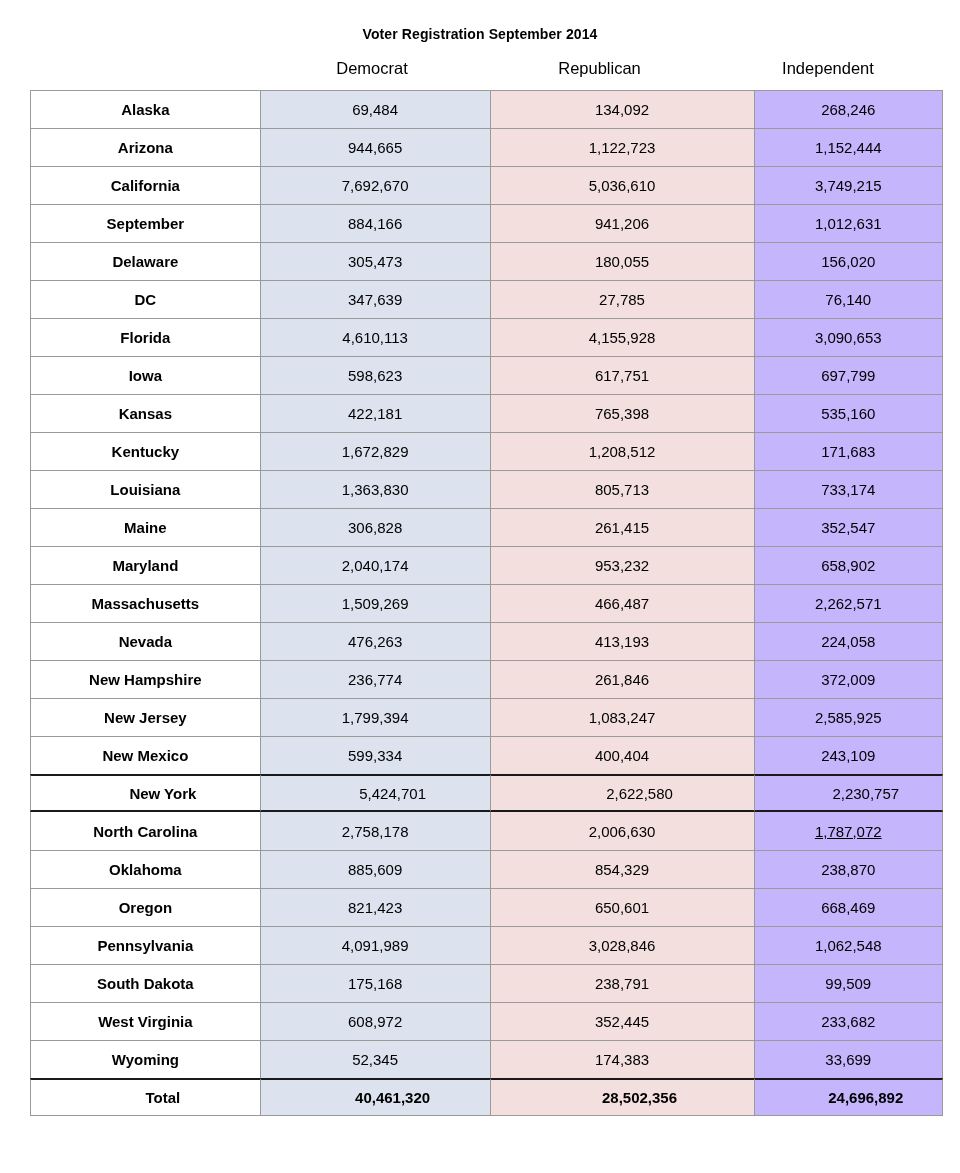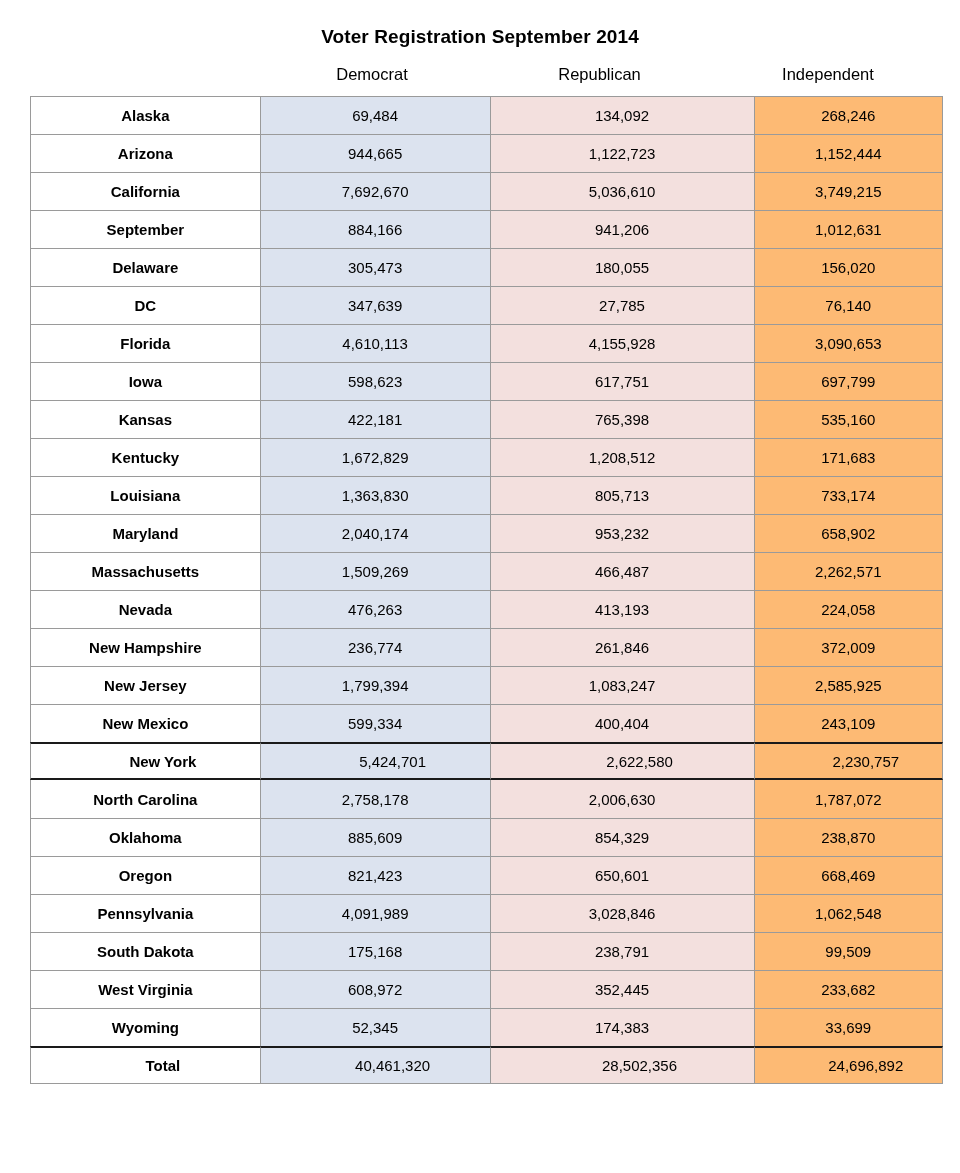--- a/index.html
+++ b/index.html
@@ -17,21 +17,21 @@
 
   .page {
     position: relative;
     width: 960px;
     height: 1173px;
     box-sizing: border-box;
   }
 
   .title {
     text-align: center;
-    font-size: 19px;
+    font-size: 14px;
     font-weight: bold;
     letter-spacing: 0.1px;
     padding-top: 26px;
     color: #000;
   }
 
   .colheaders {
     display: flex;
     width: 913px;
     margin: 0 auto 0 30px;
@@ -88,33 +88,33 @@
   td.c-dem {
     width: 228px;
     background: #dce3ef;
   }
   td.c-rep {
     width: 262px;
     background: #f3e0de;
   }
   td.c-ind {
     width: 188px;
-    background: #fdba74;
+    background: #c4b5fd;
   }
 
   
   tr.rule-above td {
     border-top: 2px solid #1a1a1a;
     padding-left: 39px;
   }
   tr.rule-below td {
     border-bottom: 2px solid #1a1a1a;
   }
   tr.total-row td {
-    font-weight: normal;
+    font-weight: bold;
   }
   tr.total-row td.c-state { font-weight: bold; }
 </style>
 </head>
 <body>
 
 <div class="page">
 
   <div class="title">Voter Registration September 2014</div>
 
@@ -187,20 +187,26 @@
           <td class="c-rep">1,208,512</td>
           <td class="c-ind">171,683</td>
         </tr>
         <tr>
           <td class="c-state">Louisiana</td>
           <td class="c-dem">1,363,830</td>
           <td class="c-rep">805,713</td>
           <td class="c-ind">733,174</td>
         </tr>
         <tr>
+          <td class="c-state">Maine</td>
+          <td class="c-dem">306,828</td>
+          <td class="c-rep">261,415</td>
+          <td class="c-ind">352,547</td>
+        </tr>
+        <tr>
           <td class="c-state">Maryland</td>
           <td class="c-dem">2,040,174</td>
           <td class="c-rep">953,232</td>
           <td class="c-ind">658,902</td>
         </tr>
         <tr>
           <td class="c-state">Massachusetts</td>
           <td class="c-dem">1,509,269</td>
           <td class="c-rep">466,487</td>
           <td class="c-ind">2,262,571</td>
@@ -232,21 +238,21 @@
         <tr class="rule-above rule-below">
           <td class="c-state">New York</td>
           <td class="c-dem">5,424,701</td>
           <td class="c-rep">2,622,580</td>
           <td class="c-ind">2,230,757</td>
         </tr>
         <tr>
           <td class="c-state" style="border-top: 0px;">North Carolina</td>
           <td class="c-dem" style="border-top: 0px;">2,758,178</td>
           <td class="c-rep" style="border-top: 0px;">2,006,630</td>
-          <td class="c-ind" style="border-top: 0px;">1,787,072</td>
+          <td class="c-ind" style="border-top: 0px; text-decoration: underline;">1,787,072</td>
         </tr>
         <tr>
           <td class="c-state">Oklahoma</td>
           <td class="c-dem">885,609</td>
           <td class="c-rep">854,329</td>
           <td class="c-ind">238,870</td>
         </tr>
         <tr>
           <td class="c-state">Oregon</td>
           <td class="c-dem">821,423</td>

